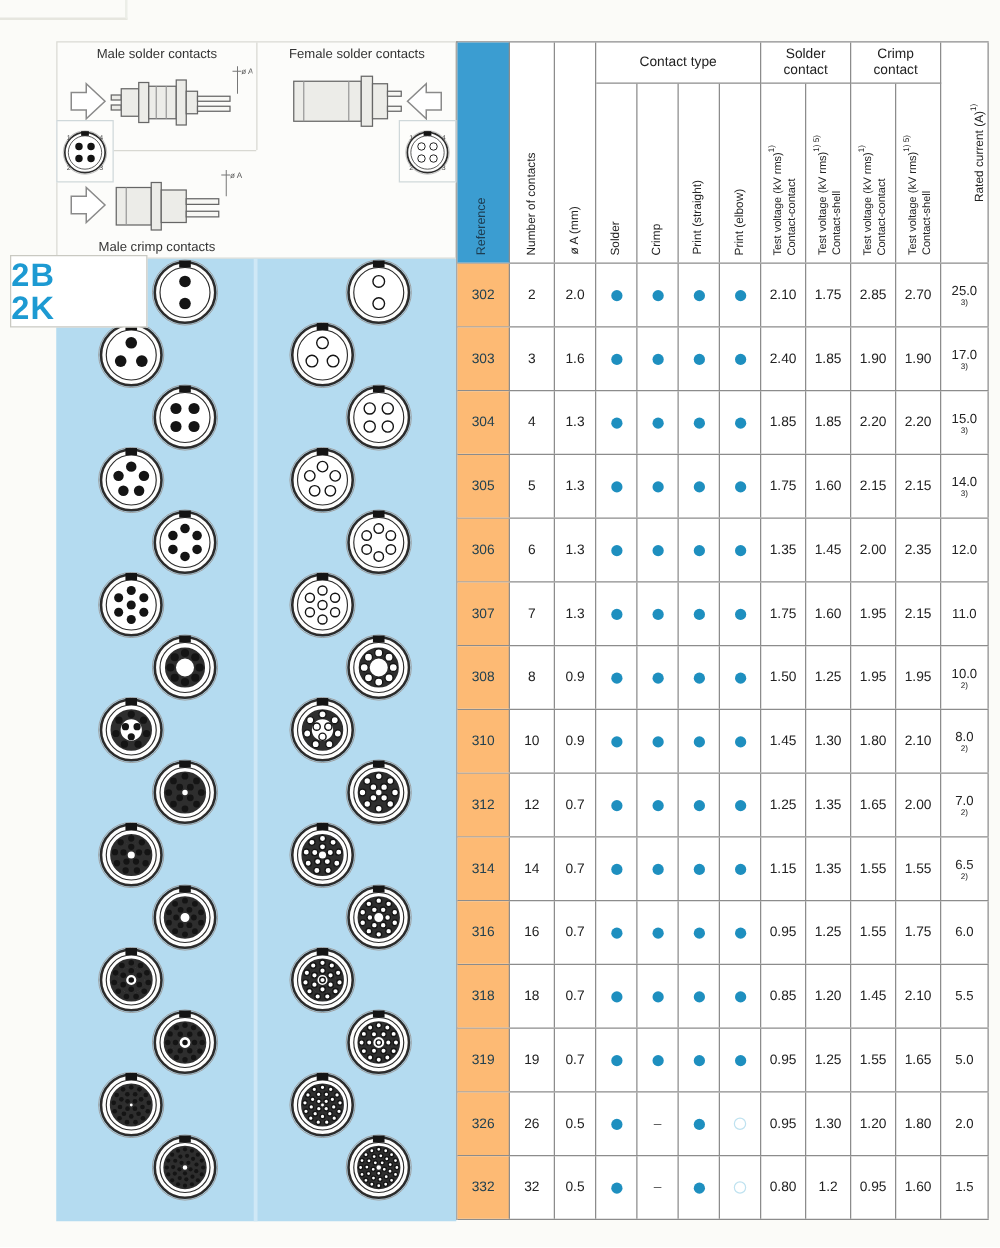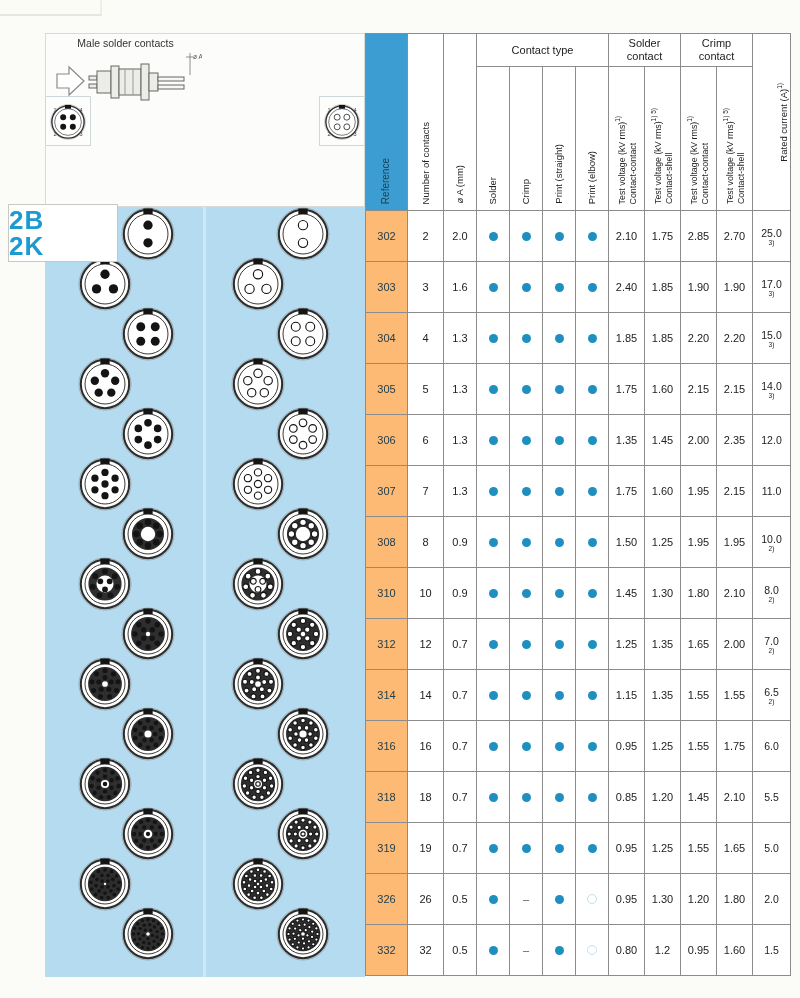--- a/index.html
+++ b/index.html
@@ -95,21 +95,55 @@
             <rect x="109" y="37" width="26" height="4" fill="#f7f7f4"></rect>
           </g>
           <g stroke="#777" stroke-width="0.8">
             <line x1="137" y1="9" x2="144" y2="9"></line>
               <line x1="141" y1="5" x2="141" y2="27"></line>
           </g>
           <text x="144" y="11" font-size="6.5" fill="#555">ø A</text>
         </svg>
       </div>
 
-
+      <div class="quad q-fs">
+        <div class="cap top">Female solder contacts</div>
+        <svg class="conn" width="153" height="66" viewBox="0 0 153 66">
+          <g stroke="#666" stroke-width="1" fill="#ecece8">
+            <rect x="26" y="17" width="54" height="32"></rect>
+            <line x1="34" y1="17" x2="34" y2="49" stroke="#999"></line>
+            <line x1="70" y1="17" x2="70" y2="49" stroke="#999"></line>
+            <rect x="80" y="13" width="9" height="40"></rect>
+            <rect x="89" y="19" width="12" height="28"></rect>
+            <rect x="101" y="25" width="11" height="4" fill="#f7f7f4"></rect>
+            <rect x="101" y="37" width="11" height="4" fill="#f7f7f4"></rect>
+          </g>
+          <path d="M144,26 h-12 v-7 l-15,14 15,14 v-7 h12 z" fill="#fff" stroke="#8a8a8a" stroke-width="1.2"></path>
+        </svg>
+      </div>
+
+      <div class="quad q-mc">
+        <div class="cap bot">Male crimp contacts</div>
+        <svg class="conn" width="153" height="66" viewBox="0 0 153 66">
+          <path d="M8,26 h12 v-7 l15,14 -15,14 v-7 H8 z" fill="#fff" stroke="#8a8a8a" stroke-width="1.2"></path>
+          <g stroke="#666" stroke-width="1" fill="#ecece8">
+            <rect x="44" y="19" width="28" height="30"></rect>
+            <line x1="52" y1="19" x2="52" y2="49" stroke="#999"></line>
+            <rect x="72" y="15" width="8" height="38"></rect>
+            <rect x="80" y="21" width="20" height="26"></rect>
+            <rect x="100" y="28" width="26" height="4.5" fill="#f7f7f4"></rect>
+            <rect x="100" y="38" width="26" height="4.5" fill="#f7f7f4"></rect>
+          </g>
+          <g stroke="#777" stroke-width="0.8">
+            <line x1="128" y1="9" x2="135" y2="9"></line>
+              <line x1="132" y1="5" x2="132" y2="26"></line>
+          </g>
+          <text x="135" y="11" font-size="6.5" fill="#555">ø A</text>
+        </svg>
+      </div>
 
 
       <div class="faceview fv-left">
         <svg id="fv-male" width="44" height="48" viewBox="0 0 44 48">
             <g transform="translate(22,25) scale(0.62)">
               <g>
                 <circle cx="0" cy="0" r="28" fill="none" stroke="#9a9a9a" stroke-width="0.8"></circle>
                 <circle cx="0" cy="0" r="26" fill="#fdfdfc" stroke="#2c2c2c" stroke-width="2.2"></circle>
                 <circle cx="0" cy="0" r="21.5" fill="#ffffff" stroke="#2c2c2c" stroke-width="1"></circle>
                 <rect x="-5" y="-27.5" width="10" height="6" fill="#141414"></rect>

